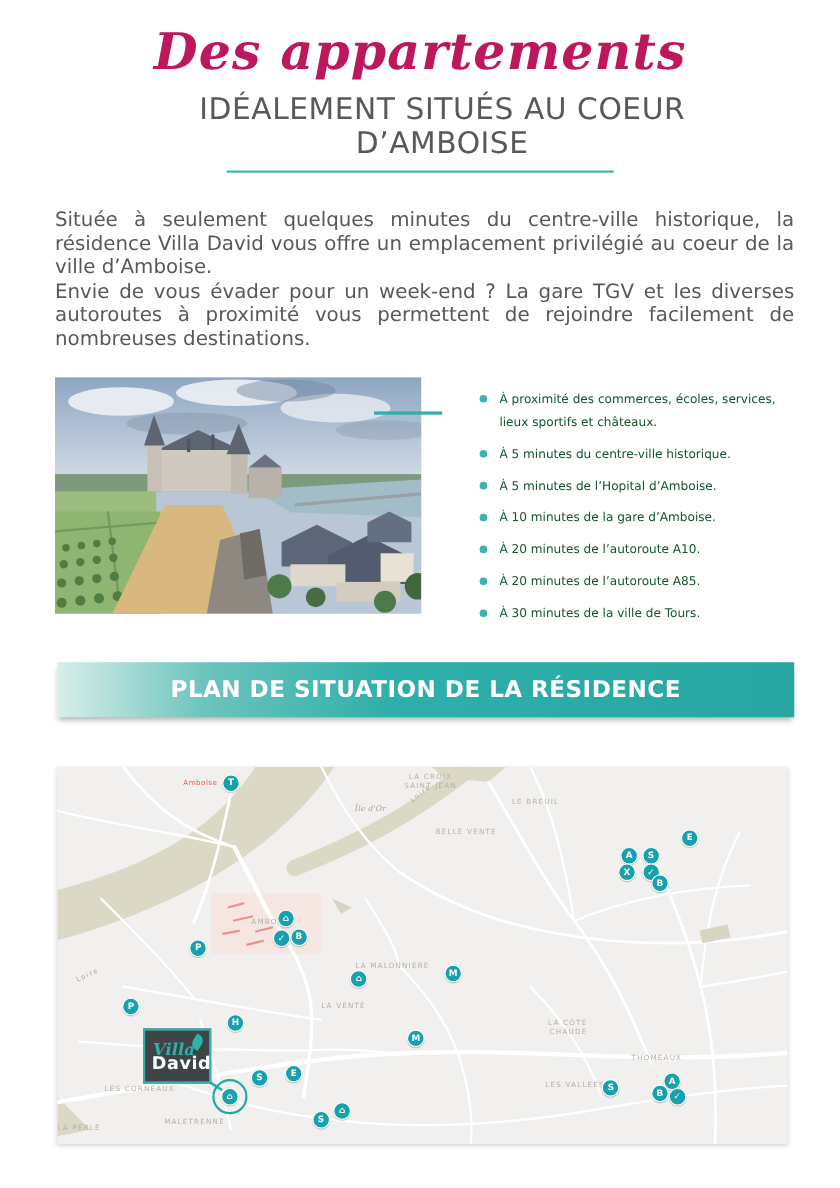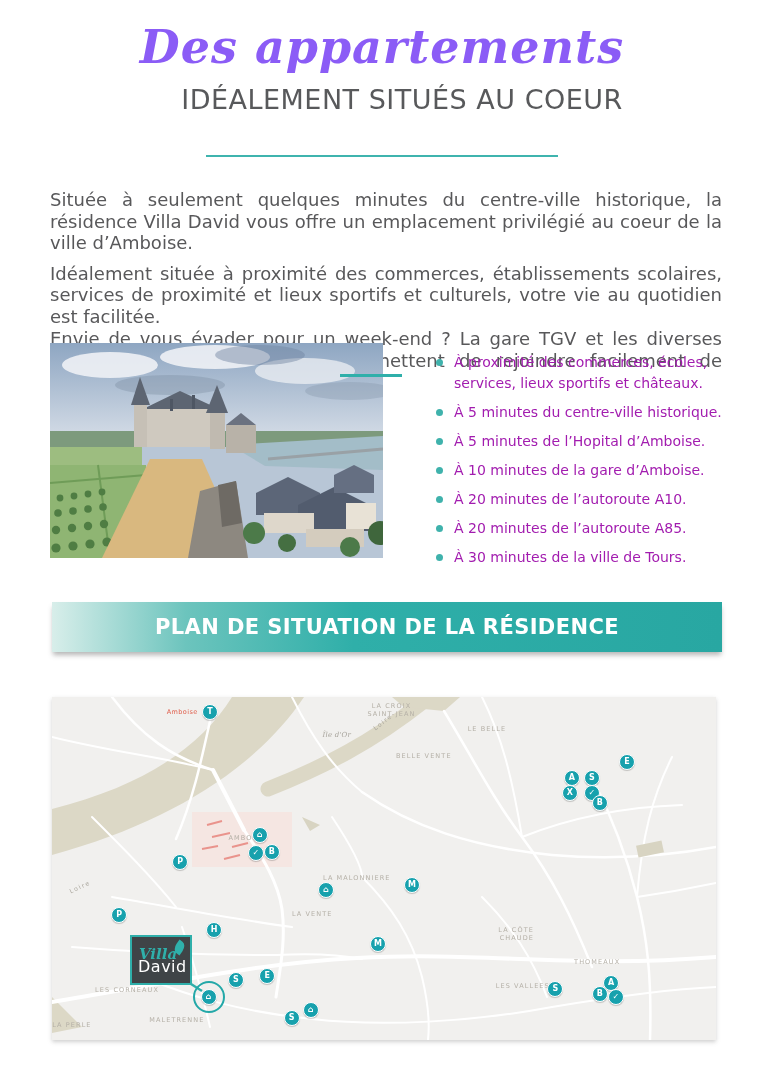--- a/index.html
+++ b/index.html
@@ -7,21 +7,21 @@
   .page {
     position:relative; width:764px; height:1080px; margin:0 auto;
     background:#ffffff; overflow:hidden;
     font-family:"DejaVu Sans", sans-serif; color:#58585a;
   }
   
   .script-title {
     position:absolute; top:20px; left:0; width:100%;
     text-align:center; font-family:"DejaVu Serif", serif;
     font-style:italic; font-weight:bold; font-size:46px;
-    color:#8b5cf6; letter-spacing:1px;
+    color:#be185d; letter-spacing:1px;
   }
   .main-title {
     position:absolute; top:84px; left:0; width:100%;
     text-align:center; font-size:27px; line-height:31px;
     color:#58595b; font-weight:500; letter-spacing:0.5px;margin-left:20px;
   }
   .title-divider {
     position:absolute; top:155px; left:206px; width:352px; height:2px;
     background:#3fb4ae;
   }
@@ -38,22 +38,22 @@
   .photo svg { display:block; }
   .dash {
     position:absolute; top:374px; left:340px; width:62px; height:3px;
     background:#2fafaa;
   }
   
   .highlights {
     position:absolute; top:352px; left:436px; width:298px; list-style:none;
   }
   .highlights li {
-    position:relative; padding-left:18px; font-size:14px;
-    line-height:21px; margin-bottom:8px; color:#a21caf;
+    position:relative; padding-left:18px; font-size:11px;
+    line-height:21px; margin-bottom:8px; color:#14532d;
   }
   .highlights li::before {
     content:""; position:absolute; left:0; top:7px; width:7px; height:7px;
     border-radius:50%; background:#3fb2ac;
   }
   
   .banner {
     position:absolute; top:602px; left:52px; width:670px; height:50px;
     background:linear-gradient(to right,#d8eeea 0%,#6cc4bd 20%,#2fafa9 45%,#28a7a2 100%);
     box-shadow:0 4px 5px -1px rgba(90,90,90,0.45);
@@ -98,42 +98,42 @@
     position:absolute; left:78px; top:238px; width:62px; height:50px;
     background:#3f4447; border:2px solid #2fafaa;
   }
   .villa-logo .villa {
     position:absolute; left:7px; top:8px;
     font-family:"DejaVu Serif", serif; font-style:italic; font-weight:bold;
     font-size:15px; color:#2fb0ab;
   }
   .villa-logo .david {
     position:absolute; left:6px; top:20px;
-    font-size:16px; font-weight:normal; color:#ffffff; letter-spacing:0.5px;
+    font-size:16px; font-weight:bold; color:#ffffff; letter-spacing:0.5px;
   }
   .villa-logo .leaf {
     position:absolute; right:6px; top:4px; width:9px; height:13px;
     background:#2fb0ab; border-radius:0 60% 0 60%;
     transform:rotate(35deg);
   }
 </style>
 </head>
 <body>
 
 <div class="page">
 
   <div class="script-title">Des appartements</div>
   <div class="main-title">
     <span>IDÉALEMENT SITUÉS AU COEUR</span><br>
+    <span>D’AMBOISE</span>
   </div>
   <div class="title-divider"></div>
 
   <div class="intro">
     <p>Située à seulement quelques minutes du centre-ville historique, la résidence Villa David vous offre un emplacement privilégié au coeur de la ville d’Amboise.</p>
-    <p>Idéalement située à proximité des commerces, établissements scolaires, services de proximité et lieux sportifs et culturels, votre vie au quotidien est facilitée.</p>
     <p class="tight">Envie de vous évader pour un week-end ? La gare TGV et les diverses autoroutes à proximité vous permettent de rejoindre facilement de nombreuses destinations.</p>
   </div>
 
   <div class="photo">
     <svg width="333" height="215" viewBox="0 0 333 215">
       <defs>
         <linearGradient id="skyg" x1="0" y1="0" x2="0" y2="1">
           <stop offset="0" stop-color="#8ea6c2"></stop>
           <stop offset="1" stop-color="#d9e0e9"></stop>
         </linearGradient>
@@ -271,21 +271,21 @@
       <span class="leaf"></span>
       <span class="villa">Villa</span>
       <span class="david">David</span>
     </div>
 
   <div class="map-label red" style="left: 19.6%; top: 4.4%;">Amboise</div>
       <div class="map-label" style="left: 44.5%; top: 3.8%; margin-left: 44px;">LA CROIX
 SAINT-JEAN</div>
       <div class="map-label island" style="left: 42.9%; top: 11%;">Île d'Or</div>
       <div class="map-label river" style="left: 49.8%; top: 7.3%; transform: translate(-50%, -50%) rotate(-38deg);">Loire</div>
-      <div class="map-label" style="left: 65.5%; top: 9.3%;">LE BELLE</div>
+      <div class="map-label" style="left: 65.5%; top: 9.3%;">LE BREUIL</div>
       <div class="map-label" style="left: 56%; top: 17.2%;">BELLE VENTE</div>
       <div class="map-label" style="left: 29.4%; top: 41.1%;">AMBOISE</div>
       <div class="map-label" style="left: 45.9%; top: 52.8%;">LA MALONNIERE</div>
       <div class="map-label" style="left: 39.2%; top: 63.3%;">LA VENTE</div>
       <div class="map-label" style="left: 82.1%; top: 64.4%; margin-top: 44px;">THOMEAUX</div>
       <div class="map-label" style="left: 69.9%; top: 69.2%; text-align: right;">LA CÔTE
 CHAUDE</div>
       <div class="map-label" style="left: 70.9%; top: 84.3%;">LES VALLEES</div>
       <div class="map-label" style="left: 11.3%; top: 85.4%;">LES CORNEAUX</div>
       <div class="map-label" style="left: 18.8%; top: 94.2%;">MALETRENNE</div>

